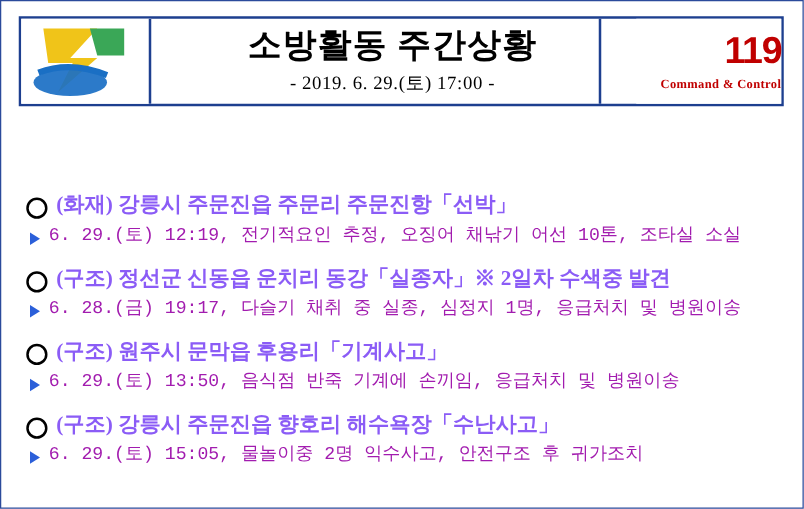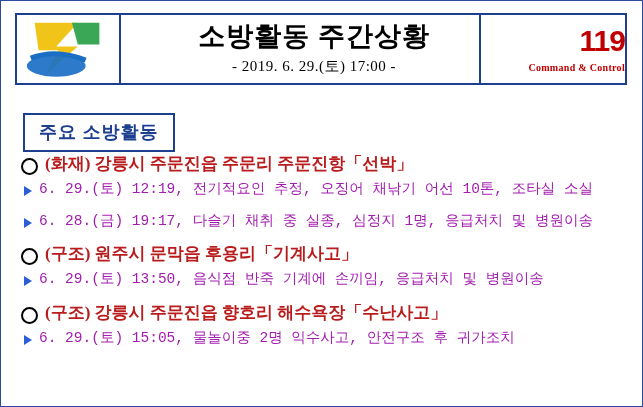--- a/index.html
+++ b/index.html
@@ -125,21 +125,21 @@
   }
   .entry {
     margin-bottom: 12px;
   }
   .entry-head {
     display: flex;
     align-items: flex-start;
     font-family: "Liberation Serif", serif;
     font-weight: bold;
     font-size: 17px;
-    color: #b91c1c;
+    color: #8b5cf6;
     line-height: 1.35;
   }
   .bullet-ring {
     display: inline-block;
     width: 13px;
     height: 13px;
     border: 2.5px solid #000000;
     border-radius: 50%;
     margin: 5px 7px 0 2px;
     flex: 0 0 auto;
@@ -192,61 +192,62 @@
       <div class="title-sub">- 2019. 6. 29.(토) 17:00 -</div>
     </div>
 
     <div class="header-emblem">
       <div class="emblem-119">119</div>
       <div class="emblem-cc">Command &amp; Control</div>
     </div>
 
   </div>
 
-  <div class="section-label">
-    <span>주요 소방활동</span>
+
+  <div class="content">
+
+    <div class="entry">
+      <div class="entry-head">
+        <span class="bullet-ring"></span>
+        <span class="entry-head-text">(화재) 강릉시 주문진읍 주문리 주문진항「선박」</span>
+      </div>
+      <div class="entry-sub">
+        <span class="bullet-tri"></span>
+        <span class="entry-sub-text">6. 29.(토) 12:19, 전기적요인 추정, 오징어 채낚기 어선 10톤, 조타실 소실</span>
+      </div>
+    </div>
+
+    <div class="entry">
+      <div class="entry-head">
+        <span class="bullet-ring"></span>
+        <span class="entry-head-text">(구조) 정선군 신동읍 운치리 동강「실종자」※ 2일차 수색중 발견</span>
+      </div>
+      <div class="entry-sub">
+        <span class="bullet-tri"></span>
+        <span class="entry-sub-text">6. 28.(금) 19:17, 다슬기 채취 중 실종, 심정지 1명, 응급처치 및 병원이송</span>
+      </div>
+    </div>
+
+    <div class="entry">
+      <div class="entry-head">
+        <span class="bullet-ring"></span>
+        <span class="entry-head-text">(구조) 원주시 문막읍 후용리「기계사고」</span>
+      </div>
+      <div class="entry-sub">
+        <span class="bullet-tri"></span>
+        <span class="entry-sub-text">6. 29.(토) 13:50, 음식점 반죽 기계에 손끼임, 응급처치 및 병원이송</span>
+      </div>
+    </div>
+
+    <div class="entry">
+      <div class="entry-head">
+        <span class="bullet-ring"></span>
+        <span class="entry-head-text">(구조) 강릉시 주문진읍 향호리 해수욕장「수난사고」</span>
+      </div>
+      <div class="entry-sub">
+        <span class="bullet-tri"></span>
+        <span class="entry-sub-text">6. 29.(토) 15:05, 물놀이중 2명 익수사고, 안전구조 후 귀가조치</span>
+      </div>
+    </div>
+
   </div>
 
-  <div class="content">
-
-    <div class="entry">
-      <div class="entry-head">
-        <span class="bullet-ring"></span>
-        <span class="entry-head-text">(화재) 강릉시 주문진읍 주문리 주문진항「선박」</span>
-      </div>
-      <div class="entry-sub">
-        <span class="bullet-tri"></span>
-        <span class="entry-sub-text">6. 29.(토) 12:19, 전기적요인 추정, 오징어 채낚기 어선 10톤, 조타실 소실</span>
-      </div>
-    </div>
-
-    <div class="entry">
-      <div class="entry-sub">
-        <span class="bullet-tri"></span>
-        <span class="entry-sub-text">6. 28.(금) 19:17, 다슬기 채취 중 실종, 심정지 1명, 응급처치 및 병원이송</span>
-      </div>
-    </div>
-
-    <div class="entry">
-      <div class="entry-head">
-        <span class="bullet-ring"></span>
-        <span class="entry-head-text">(구조) 원주시 문막읍 후용리「기계사고」</span>
-      </div>
-      <div class="entry-sub">
-        <span class="bullet-tri"></span>
-        <span class="entry-sub-text">6. 29.(토) 13:50, 음식점 반죽 기계에 손끼임, 응급처치 및 병원이송</span>
-      </div>
-    </div>
-
-    <div class="entry">
-      <div class="entry-head">
-        <span class="bullet-ring"></span>
-        <span class="entry-head-text">(구조) 강릉시 주문진읍 향호리 해수욕장「수난사고」</span>
-      </div>
-      <div class="entry-sub">
-        <span class="bullet-tri"></span>
-        <span class="entry-sub-text">6. 29.(토) 15:05, 물놀이중 2명 익수사고, 안전구조 후 귀가조치</span>
-      </div>
-    </div>
-
-  </div>
-
 </div>
 
 </body></html>

